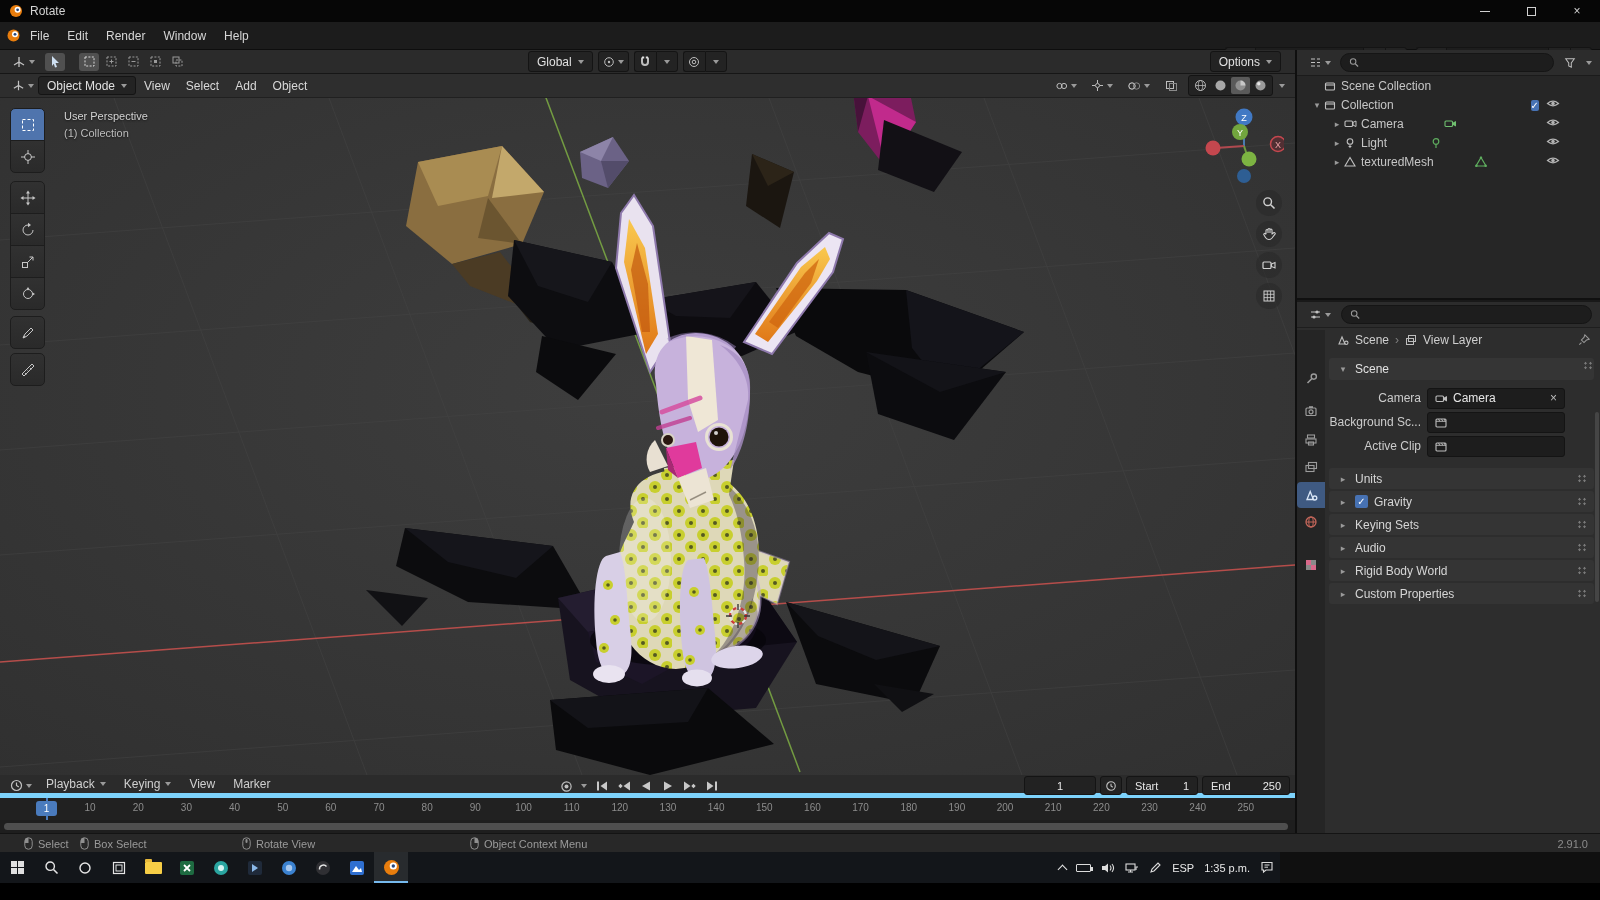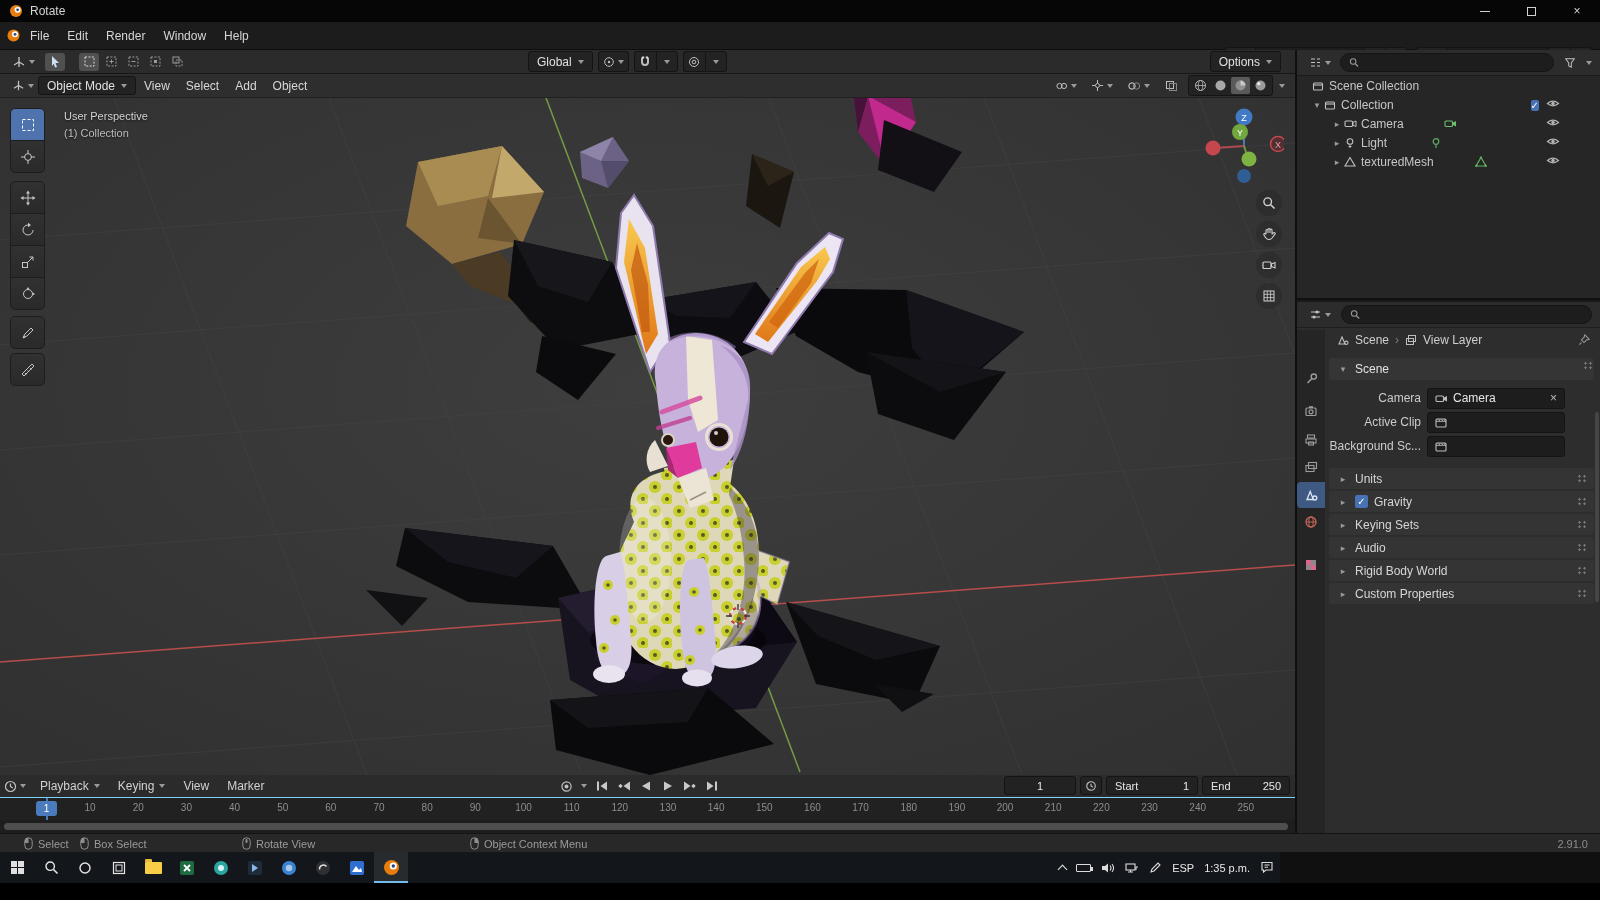--- a/index.html
+++ b/index.html
@@ -53,21 +53,21 @@
 .tool.solo{border-radius:5px;margin-top:6px}
 .tool.active{background:#4f74ad;color:#fff}
 .gizmo{position:absolute;right:11px;top:32px;width:80px;height:80px;z-index:4}
 .navcol{position:absolute;right:13px;top:116px;z-index:4;display:flex;flex-direction:column;gap:5px}
 .navbtn{width:26px;height:26px;border-radius:13px;background:rgba(40,40,40,.55);display:flex;align-items:center;justify-content:center;color:#d0d0d0}
 .shadeset{display:flex;align-items:center;background:#232323;border:1px solid #141414;border-radius:3px;height:21px;padding:0 2px;gap:1px}
 .shadeset .sph{width:19px;height:17px;display:flex;align-items:center;justify-content:center;border-radius:2px}
 .sph.on{background:#5a5a5a}
 
 .timeline{position:absolute;left:0;top:775px;width:1295px;height:58px;background:#2b2b2b}
-.tl-header{position:absolute;left:0;top:0;width:100%;height:23px;display:flex;align-items:center;gap:2px;border-bottom:1px solid #7dd3fc}
+.tl-header{position:absolute;left:0;top:0;width:100%;height:23px;display:flex;gap:2px;padding-left:6px;border-bottom:5px solid #7dd3fc}
 .tl-menu{padding:0 8px;color:#d0d0d0;display:flex;align-items:center;gap:5px}
 .transport{position:absolute;left:556px;top:1px;display:flex;align-items:center;gap:2px}
 .tbtn{width:20px;height:20px;display:flex;align-items:center;justify-content:center;border-radius:3px}
 .tl-rightfields{position:absolute;right:5px;top:1px;display:flex;align-items:center;gap:4px}
 .nfield{background:#222;border:1px solid #141414;border-radius:3px;height:19px;display:flex;align-items:center;padding:0 8px;color:#e8e8e8;font-size:11px}
 .ruler{position:absolute;left:0;top:23px;width:1295px;height:22px;background:#212121}
 .ruler-ticks{position:absolute;left:66px;top:0;display:flex}
 .tick{width:48.17px;text-align:center;font-size:10px;color:#8d8d8d;line-height:20px}
 .playline{position:absolute;left:46px;top:0;width:2px;height:22px;background:#4a7bbd}
 .playhead{position:absolute;left:36px;top:3px;width:21px;height:15px;background:#4a7bbd;border-radius:3px;color:#fff;font-size:10px;display:flex;align-items:center;justify-content:center}
@@ -645,21 +645,21 @@
           </span>
       </div>
       <div class="tl-rightfields">
         <span class="nfield" style="width:72px;justify-content:center">1</span>
         <span class="ibtn" style="height:19px">
             <svg width="12" height="12" viewBox="0 0 13 13">
               <circle cx="6.5" cy="6.5" r="4.6" fill="none" stroke="#c0c0c0" stroke-width="1.2"></circle>
               <path d="M6.5 4 V6.5 L8.4 7.8" stroke="#c0c0c0" stroke-width="1.2" fill="none"></path>
             </svg>
           </span>
-        <span class="nfield" style="width:92px;justify-content:space-between">
+        <span class="nfield" style="width:72px;justify-content:space-between">
             <span>Start</span>
             <span>1</span>
           </span>
         <span class="nfield" style="width:88px;justify-content:space-between">
             <span>End</span>
             <span>250</span>
           </span>
       </div>
     </div>
     <div class="ruler">
@@ -717,21 +717,21 @@
           <input style="">
         </span>
         <span class="ibtn flat">
             <svg width="12" height="12" viewBox="0 0 14 14">
               <path d="M2 2 H12 L8.5 7 V12 L5.5 10.5 V7 Z" fill="none" stroke="#bdbdbd" stroke-width="1.2"></path>
             </svg>
           </span>
         <span class="car"></span>
       </div>
       <div class="ol-rows">
-        <div class="ol-row" style="padding-left:14px">
+        <div class="ol-row" style="padding-left:26px">
           <span class="olic">
               <svg width="12" height="12" viewBox="0 0 12 12">
                 <rect x="1.5" y="3" width="9" height="7" rx="1" fill="none" stroke="#c0c0c0" stroke-width="1.1"></rect>
                 <path d="M1.5 5 H10.5" stroke="#c0c0c0" stroke-width="1.1"></path>
               </svg>
             </span>
           <span style="margin-left:4px">Scene Collection</span>
         </div>
         <div class="ol-row" style="padding-left:14px">
           <span class="tri">▾</span>
@@ -919,41 +919,41 @@
             <svg width="13" height="11" viewBox="0 0 13 11">
                   <rect x="1" y="3" width="7.5" height="5.5" rx="1" fill="none" stroke="#bdbdbd" stroke-width="1.1"></rect>
                   <polygon points="9,4.4 12,3 12,8.5 9,7.1" fill="#bdbdbd"></polygon>
                 </svg>
             <span style="flex:1">Camera</span>
             <span style="color:#bbb">×</span>
           </span>
             </span>
         </div>
         <div class="frow">
+          <span class="flabel">Background Sc...</span>
+          <span class="ffield">
+              <span class="field" style="width:100%;gap:5px">
+            <svg width="12" height="11" viewBox="0 0 12 11">
+                  <rect x="1" y="2" width="10" height="8" rx="1" fill="none" stroke="#bdbdbd" stroke-width="1.1"></rect>
+                  <path d="M1 4.3 H11 M3.5 2 L4.8 4.3 M6.5 2 L7.8 4.3 M9.2 2 L10.3 4.3" stroke="#bdbdbd" stroke-width=".9"></path>
+                </svg>
+          </span>
+            </span>
+        </div>
+        <div class="frow">
           <span class="flabel">Active Clip</span>
           <span class="ffield">
               <span class="field" style="width:100%;gap:5px">
             <svg width="12" height="11" viewBox="0 0 12 11">
                   <rect x="1" y="2" width="10" height="8" rx="1" fill="none" stroke="#bdbdbd" stroke-width="1.1"></rect>
                   <path d="M1 4.3 H11 M3.5 2 L4.8 4.3 M6.5 2 L7.8 4.3 M9.2 2 L10.3 4.3" stroke="#bdbdbd" stroke-width=".9"></path>
                 </svg>
           </span>
             </span>
         </div>
-        <div class="frow">
-          <span class="flabel">Background Sc...</span>
-          <span class="ffield">
-              <span class="field" style="width:100%;gap:5px">
-            <svg width="12" height="11" viewBox="0 0 12 11">
-                  <rect x="1" y="2" width="10" height="8" rx="1" fill="none" stroke="#bdbdbd" stroke-width="1.1"></rect>
-                  <path d="M1 4.3 H11 M3.5 2 L4.8 4.3 M6.5 2 L7.8 4.3 M9.2 2 L10.3 4.3" stroke="#bdbdbd" stroke-width=".9"></path>
-                </svg>
-          </span>
-            </span>
-        </div>
         <div style="height:10px"></div>
         <div class="collrow">
           <span class="tri">▸</span>
             <span>Units</span>
             <span class="grip"></span>
         </div>
         <div class="collrow">
           <span class="tri">▸</span>
             <span class="chk">✓</span>
             <span>Gravity</span>

